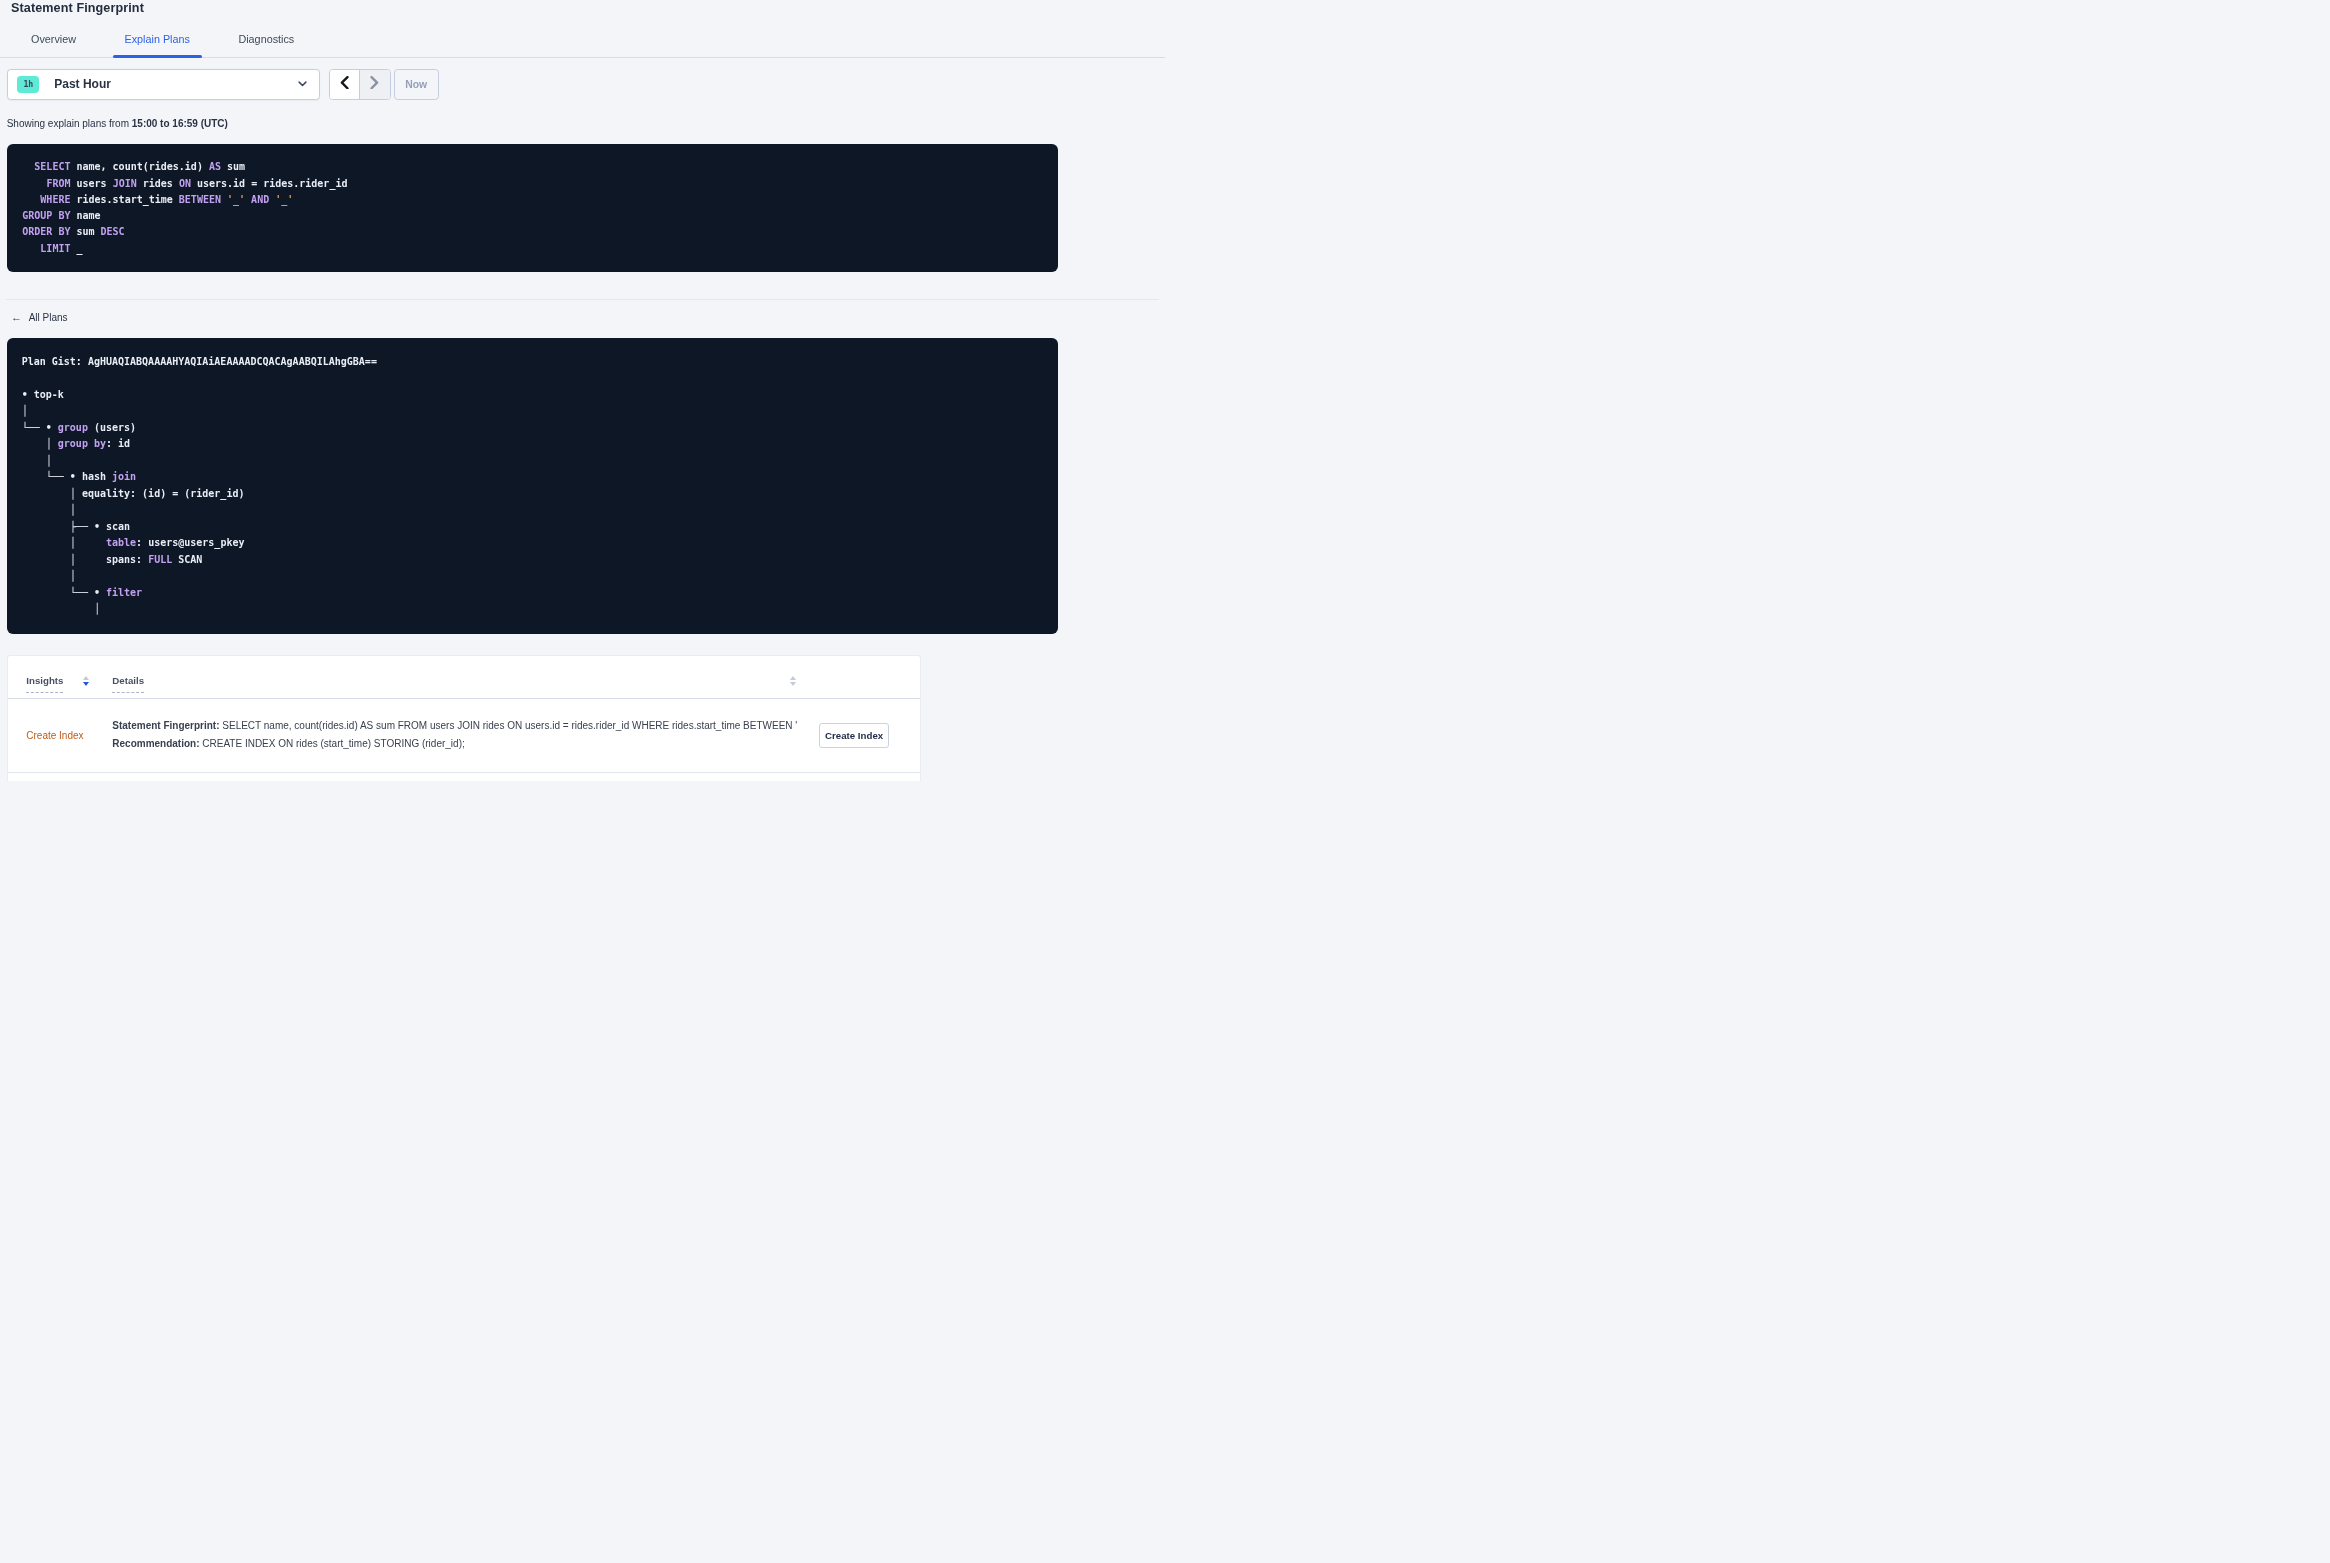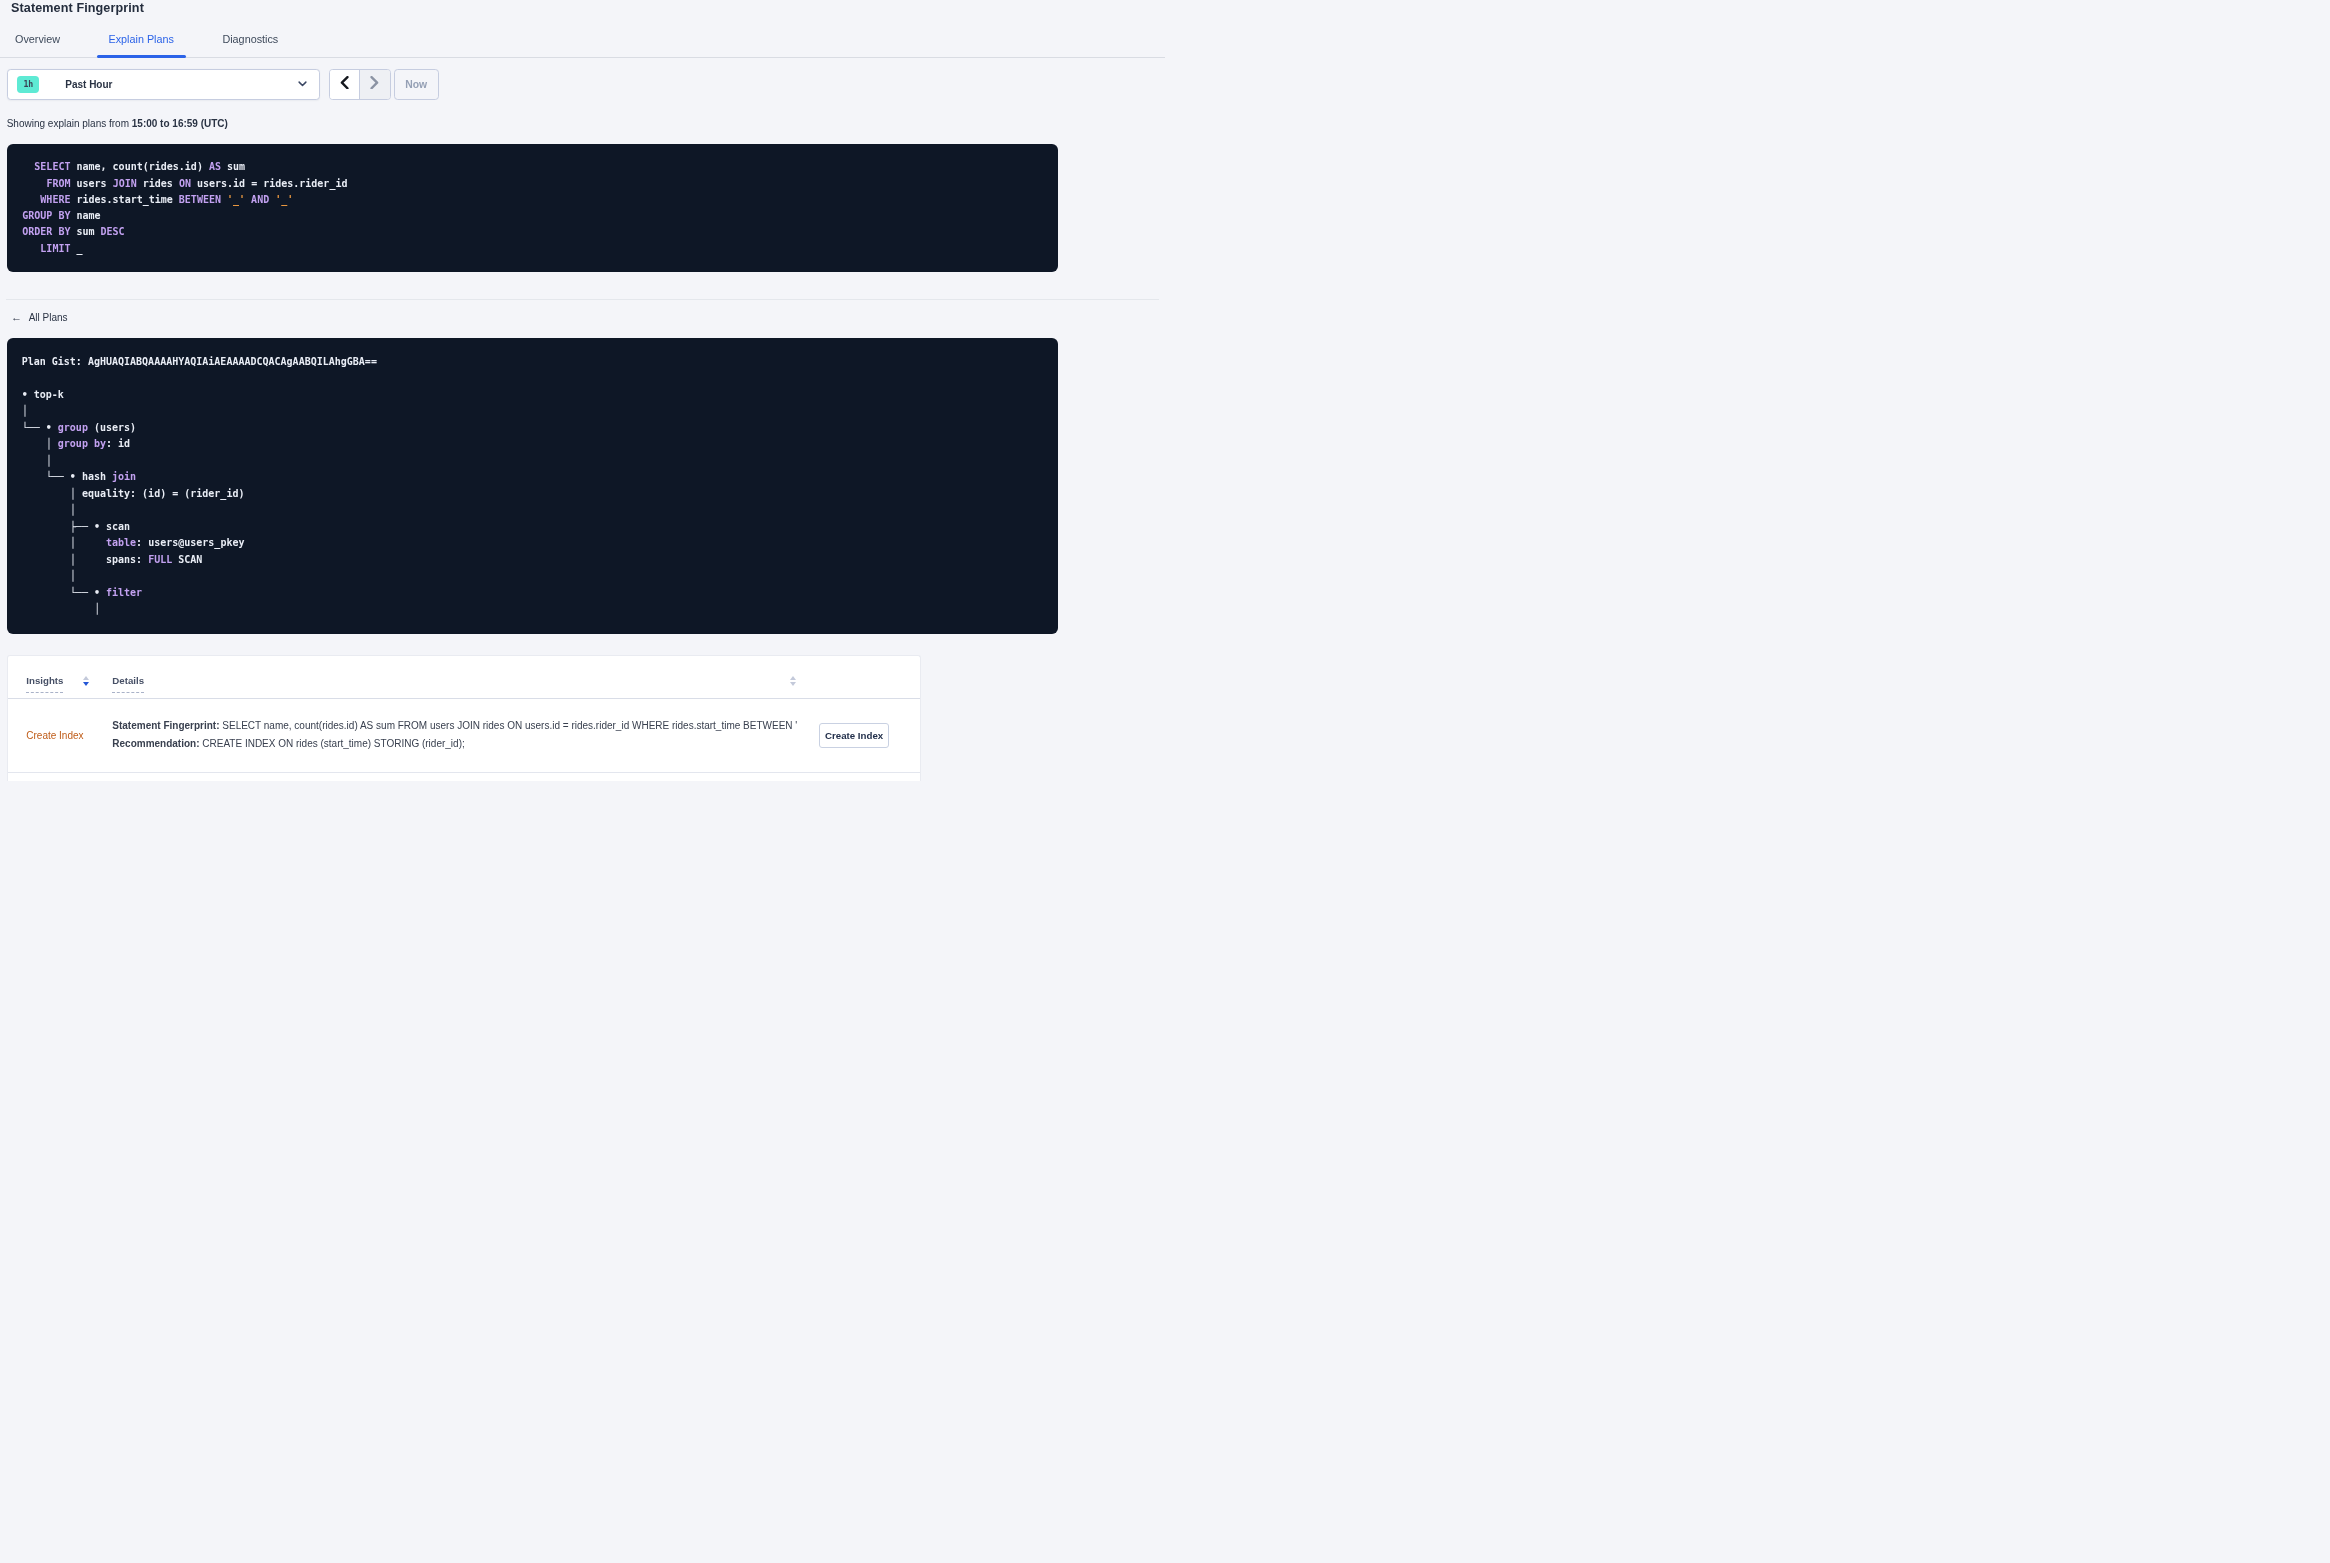--- a/index.html
+++ b/index.html
@@ -22,21 +22,21 @@
     letter-spacing: 0.1px;
   }
 
   
   .tabs {
     display: flex;
     align-items: flex-start;
     height: 37px;
     margin-top: 6px;
     border-bottom: 0.7px solid #d9dce3;
-    padding-left: 3px;
+    padding-left: 19px;
   }
   .tab {
     position: relative;
     height: 100%;
     display: flex;
     align-items: center;
     padding: 0 12px;
     margin-right: 24.5px;
     font-size: 10.8px;
     color: #3e4a5b;
@@ -72,22 +72,22 @@
     margin-left: 9.7px;
     background: #5eead4;
     color: #3a4254;
     font-family: "DejaVu Sans Mono", monospace;
     font-size: 8.2px;
     font-weight: bold;
     padding: 3.7px 6px;
     border-radius: 3.7px;
   }
   .time-label {
-    margin-left: 26px;
-    font-size: 10px;
+    margin-left: 15px;
+    font-size: 12px;
     font-weight: 600;
     color: #2a3344;
     flex: 1;
   }
   .dd-chevron { margin-right: 12px; display: flex; align-items: center; }
 
   .arrow-group {
     display: flex;
     margin-left: 9px;
     border: 0.7px solid #c6cde0;

